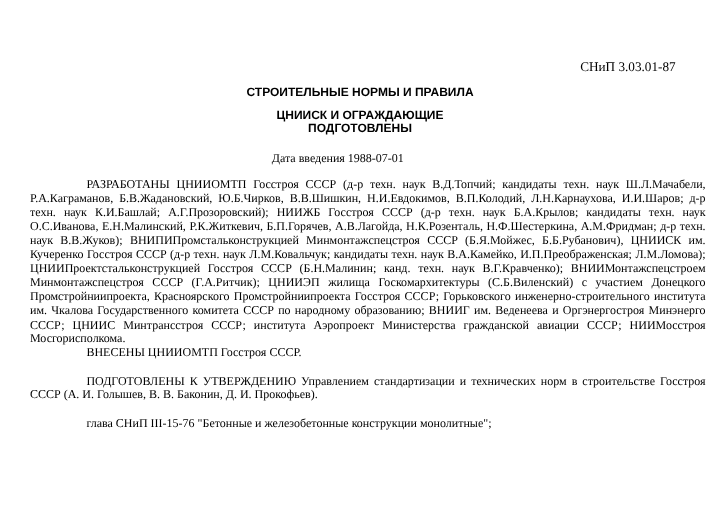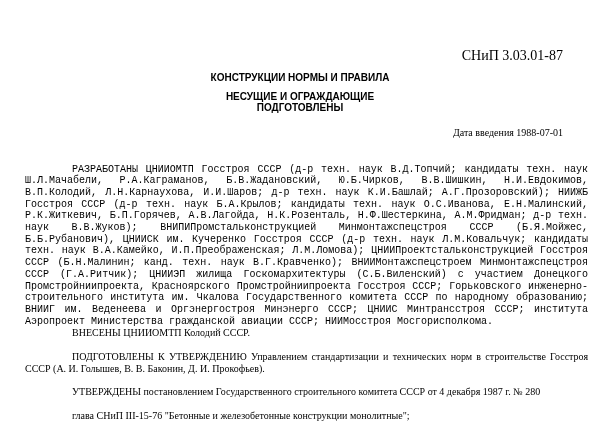--- a/index.html
+++ b/index.html
@@ -14,79 +14,77 @@
     background: #ffffff;
     color: #000000;
     font-family: "Liberation Serif", "DejaVu Serif", serif;
     overflow: hidden;
     box-sizing: border-box;
     padding-top: 50px;
   }
   .doc-number {
     text-align: right;
     padding-right: 37px;
-    font-size: 14px;
+    font-size: 11px;
     line-height: 12px;
     padding-left: 40px;
   }
   .heading {
     font-family: "Liberation Sans", "DejaVu Sans", sans-serif;
     font-weight: bold;
     font-size: 10px;
     text-align: center;
     line-height: 11.5px;
   }
   .main-title {
     margin-top: 10px;
   }
   .subtitle {
     margin-top: 7px;
   }
   .effective-date {
     margin-top: 13px;
-    text-align: right;
+    text-align: center;
     padding-right: 37px;
     font-size: 10px;
     line-height: 12px;
   }
   .doc-body {
     padding: 0 12px 0 25px;
     font-size: 10px;
     line-height: 11.7px;
     text-align: justify;
   }
   .doc-body p {
     margin: 0;
     text-indent: 47px;
   }
   p.para-first {
-    margin-top: 25px;
-    font-family: Liberation Mono, monospace;
+    margin-top: 10px;
   }
   p.para-gap {
     margin-top: 12px;
   }
 </style>
 </head>
 <body>
 
 <div class="page">
 
   <div class="doc-number">СНиП 3.03.01-87</div>
 
-  <div class="heading main-title">КОНСТРУКЦИИ НОРМЫ И ПРАВИЛА</div>
+  <div class="heading main-title">СТРОИТЕЛЬНЫЕ НОРМЫ И ПРАВИЛА</div>
 
   <div class="heading subtitle">
-    <div>НЕСУЩИЕ И ОГРАЖДАЮЩИЕ</div>
+    <div>ЦНИИСК И ОГРАЖДАЮЩИЕ</div>
     <div>ПОДГОТОВЛЕНЫ</div>
   </div>
 
   <div class="effective-date">Дата введения 1988-07-01</div>
 
   <div class="doc-body">
     <p class="para-first">РАЗРАБОТАНЫ ЦНИИОМТП Госстроя СССР (д-р техн. наук В.Д.Топчий; кандидаты техн. наук Ш.Л.Мачабели, Р.А.Каграманов, Б.В.Жадановский, Ю.Б.Чирков, В.В.Шишкин, Н.И.Евдокимов, В.П.Колодий, Л.Н.Карнаухова, И.И.Шаров; д-р техн. наук К.И.Башлай; А.Г.Прозоровский); НИИЖБ Госстроя СССР (д-р техн. наук Б.А.Крылов; кандидаты техн. наук О.С.Иванова, Е.Н.Малинский, Р.К.Житкевич, Б.П.Горячев, А.В.Лагойда, Н.К.Розенталь, Н.Ф.Шестеркина, А.М.Фридман; д-р техн. наук В.В.Жуков); ВНИПИПромстальконструкцией Минмонтажспецстроя СССР (Б.Я.Мойжес, Б.Б.Рубанович), ЦНИИСК им. Кучеренко Госстроя СССР (д-р техн. наук Л.М.Ковальчук; кандидаты техн. наук В.А.Камейко, И.П.Преображенская; Л.М.Ломова); ЦНИИПроектстальконструкцией Госстроя СССР (Б.Н.Малинин; канд. техн. наук В.Г.Кравченко); ВНИИМонтажспецстроем Минмонтажспецстроя СССР (Г.А.Ритчик); ЦНИИЭП жилища Госкомархитектуры (С.Б.Виленский) с участием Донецкого Промстройниипроекта, Красноярского Промстройниипроекта Госстроя СССР; Горьковского инженерно-строительного института им. Чкалова Государственного комитета СССР по народному образованию; ВНИИГ им. Веденеева и Оргэнергостроя Минэнерго СССР; ЦНИИС Минтрансстроя СССР; института Аэропроект Министерства гражданской авиации СССР; НИИМосстроя Мосгорисполкома.</p>
-    <p>ВНЕСЕНЫ ЦНИИОМТП Колодий СССР.</p>
+    <p>ВНЕСЕНЫ ЦНИИОМТП Госстроя СССР.</p>
     <p class="para-gap">ПОДГОТОВЛЕНЫ К УТВЕРЖДЕНИЮ Управлением стандартизации и технических норм в строительстве Госстроя СССР (А. И. Голышев, В. В. Баконин, Д. И. Прокофьев).</p>
-    <p class="para-gap">УТВЕРЖДЕНЫ постановлением Государственного строительного комитета СССР от 4 декабря 1987 г. № 280</p>
     <p class="para-gap">глава СНиП III-15-76 "Бетонные и железобетонные конструкции монолитные";</p>
   </div>
 
 </div>
 
 </body></html>

